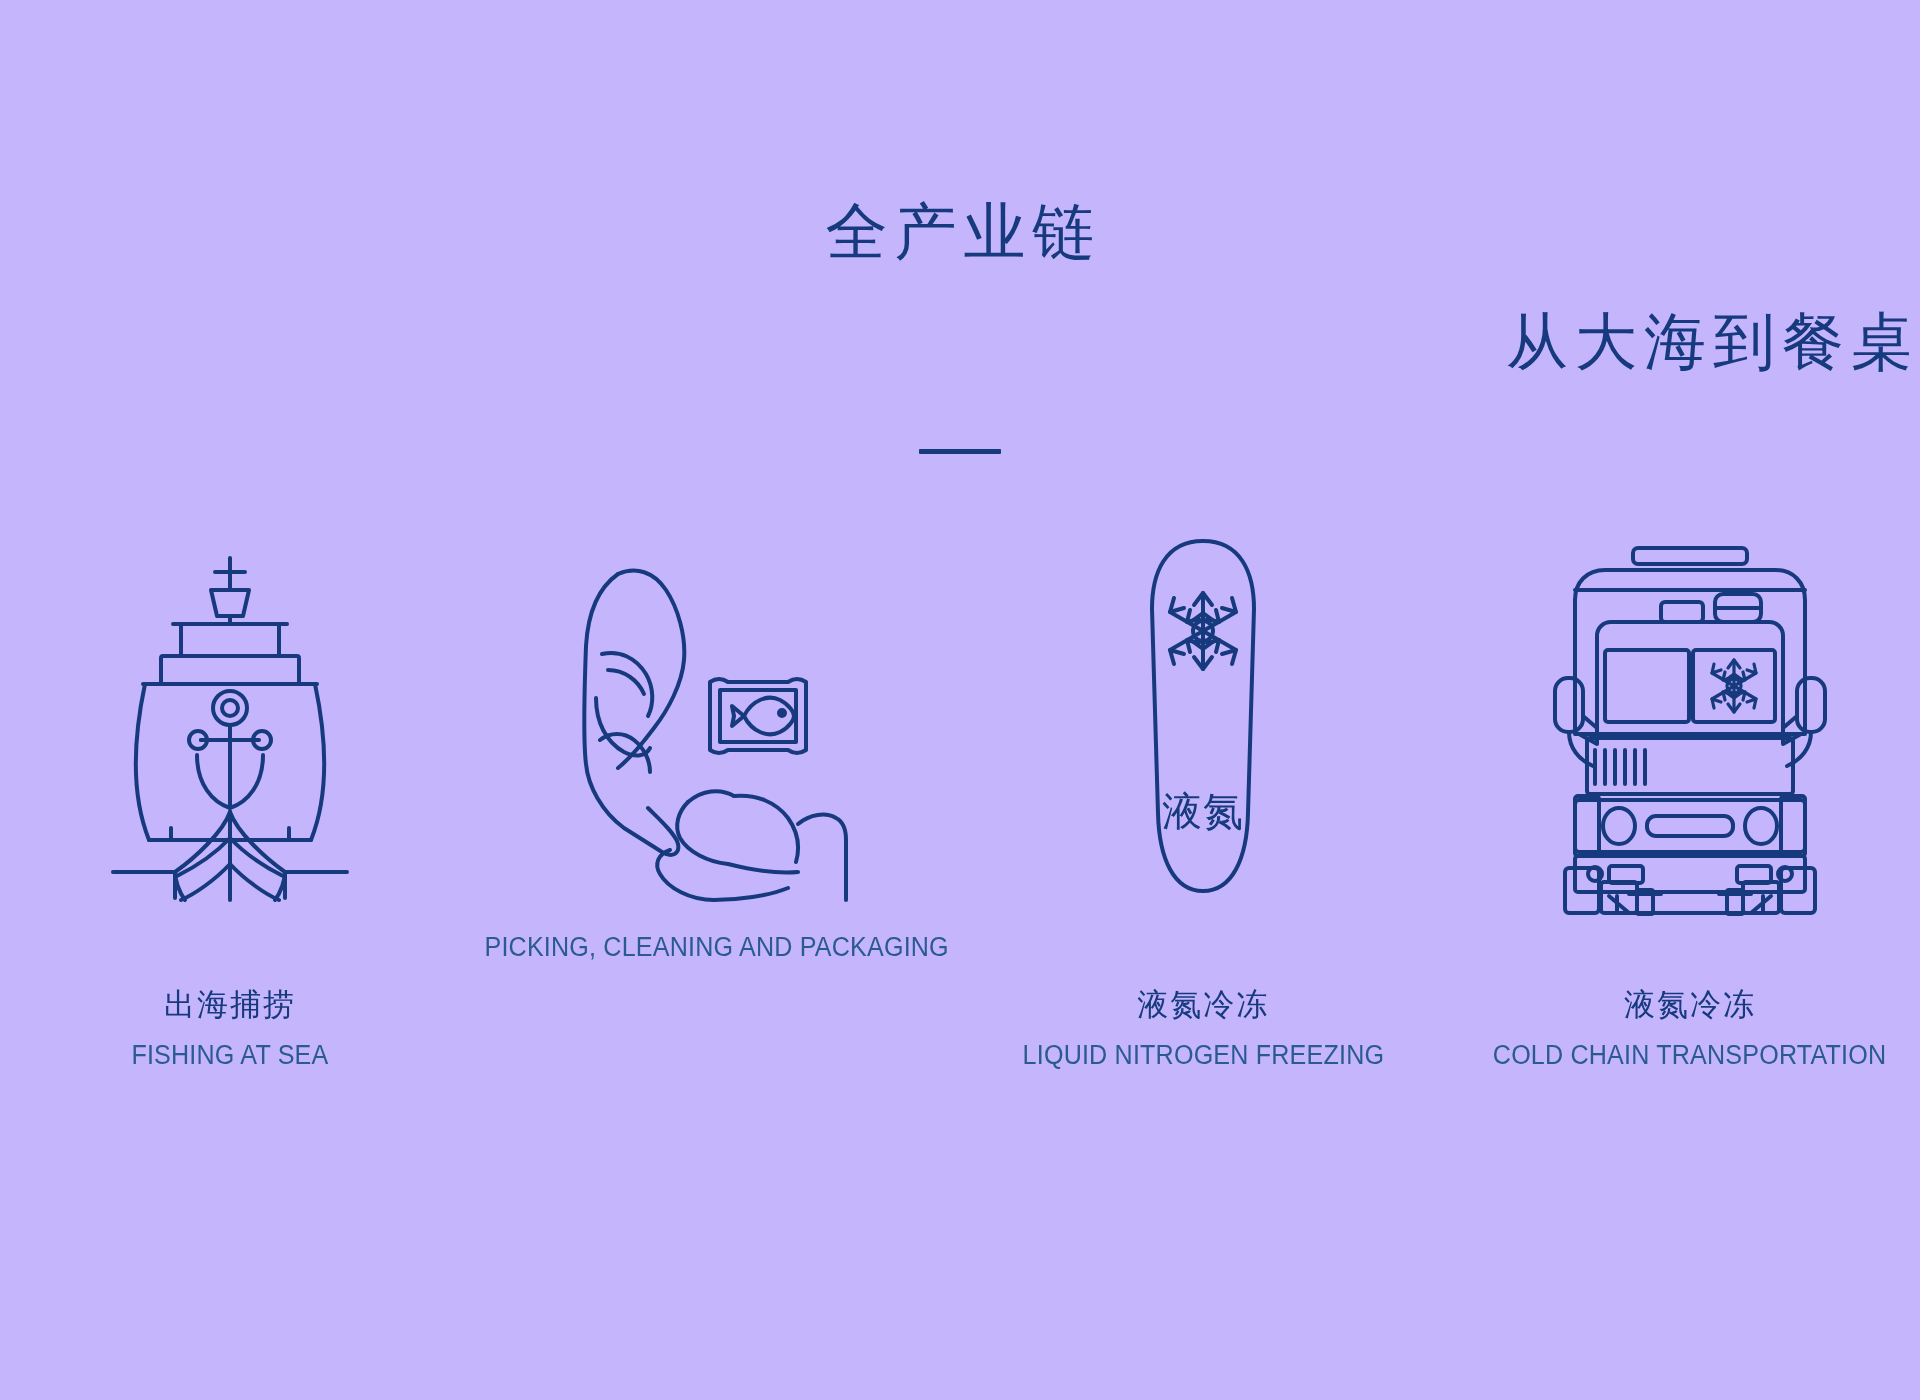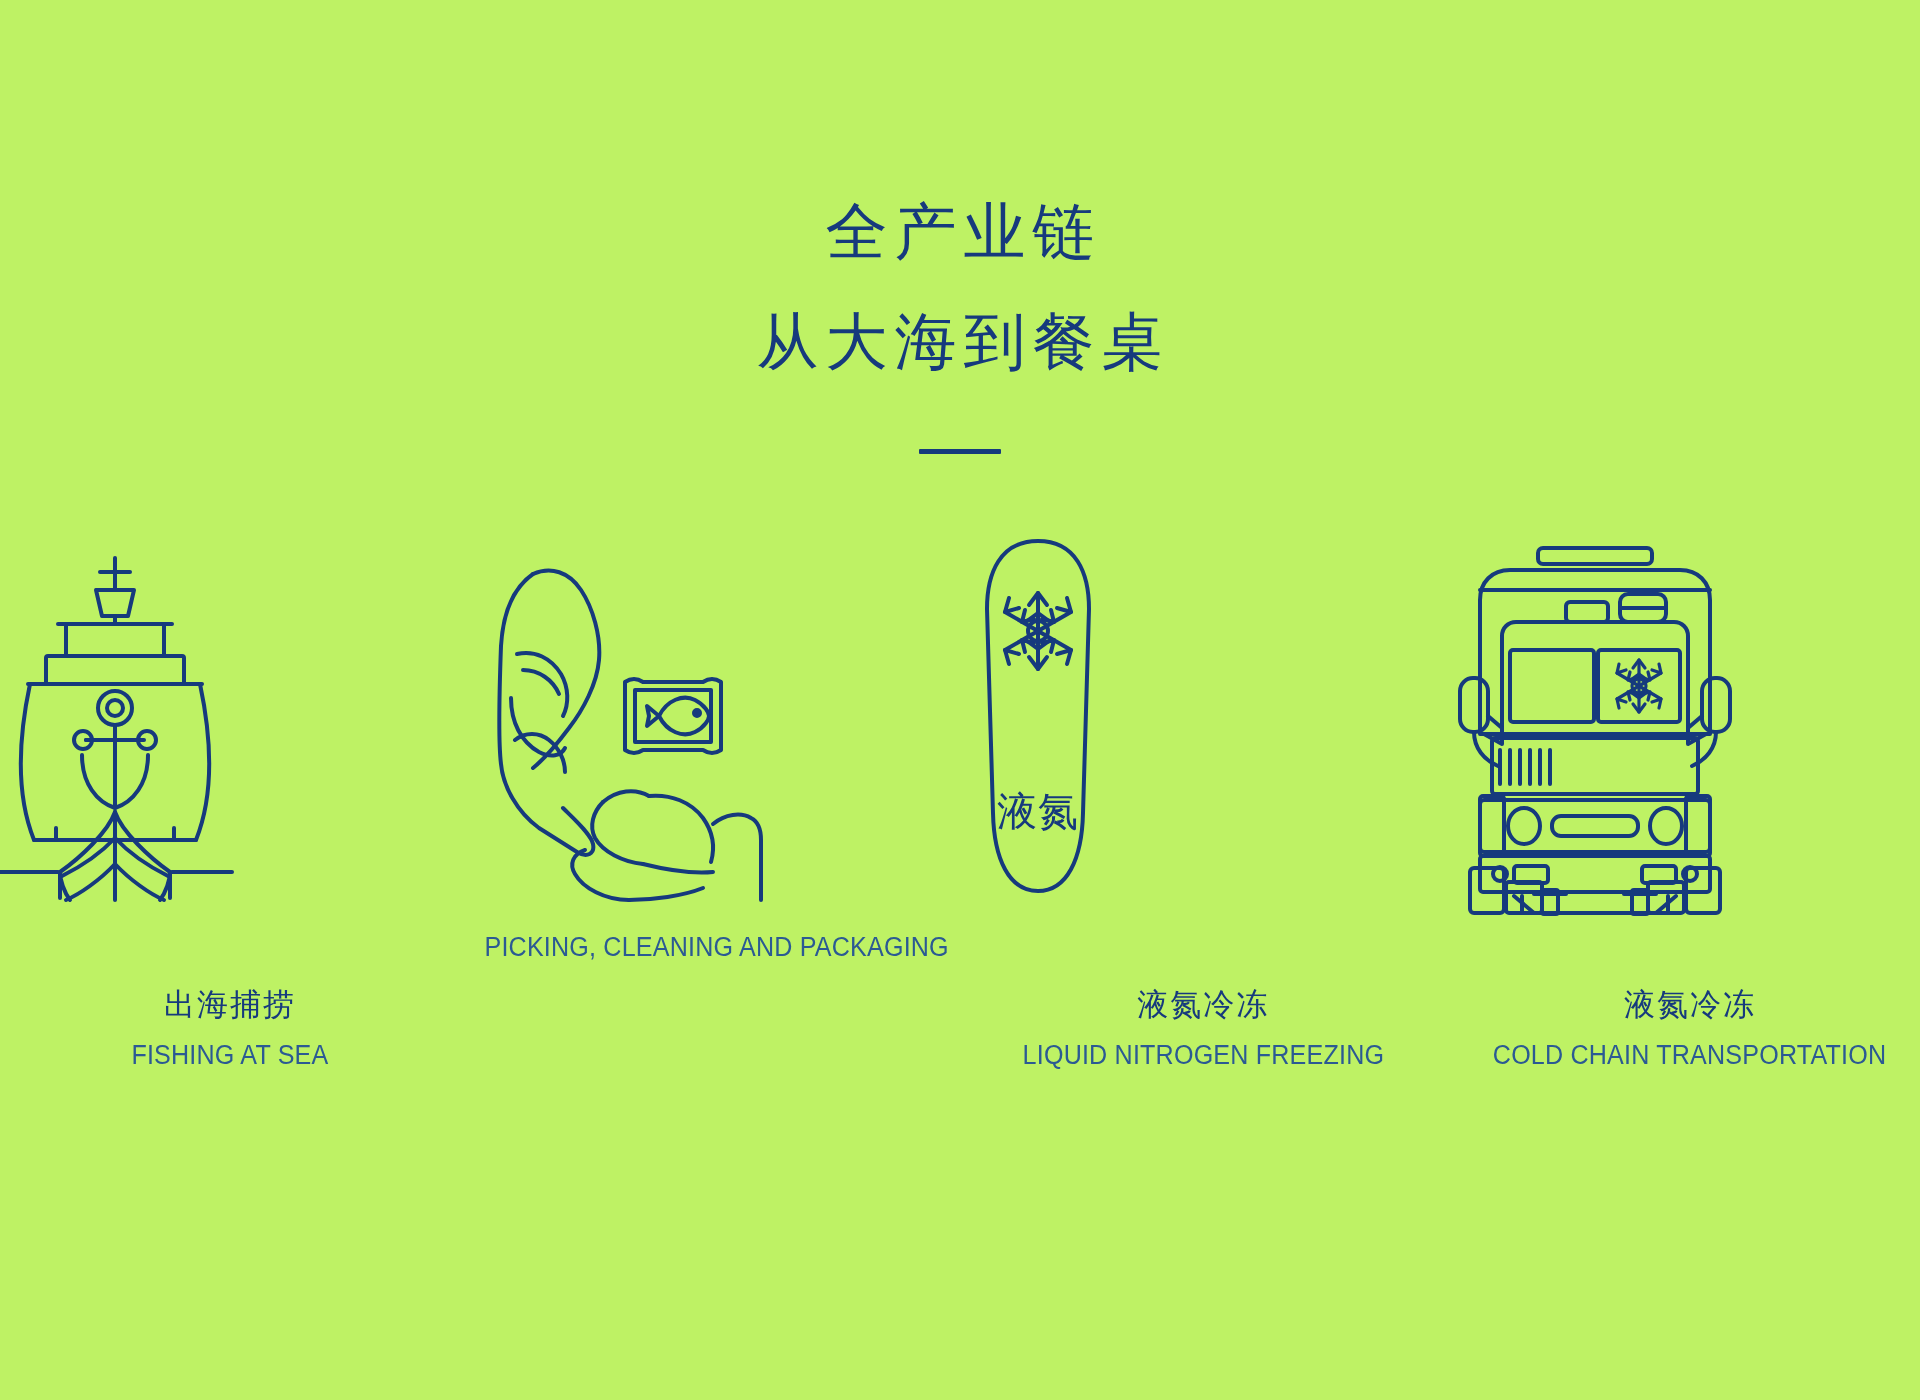--- a/index.html
+++ b/index.html
@@ -10,21 +10,21 @@
     width: 1920px;
     height: 1400px;
     background: #45b5dd;
     font-family: "Liberation Sans", sans-serif;
     overflow: hidden;
   }
   .page {
     position: relative;
     width: 1920px;
     height: 1400px;
-    background: #bef264;
+    background: #c4b5fd;
   }
 
   
   .header {
     position: absolute;
     top: 0;
     left: 0;
     width: 1920px;
     padding-top: 178px;
     text-align: center;
@@ -34,20 +34,21 @@
     color: #163a7d;
     font-size: 62px;
     line-height: 108px;
     letter-spacing: 7px;
     font-weight: 400;
     white-space: nowrap;
     text-indent: 7px;
   }
   .headline-2 {
     margin-top: 2px;
+    text-align: right;
   }
   .divider-wrap {
     margin-top: 44px;
     height: 20px;
   }
   .divider {
     display: inline-block;
     width: 82px;
     height: 5px;
     background: #163a7d;
@@ -68,20 +69,21 @@
     width: 480px;
     display: flex;
     flex-direction: column;
     align-items: center;
   }
   .icon-box {
     height: 390px;
     width: 100%;
     display: flex;
     align-items: center;
+    justify-content: center;
   }
   .icon-box svg {
     display: block;
     overflow: visible;
   }
   .label-cn {
     font-family: "DejaVu Sans", "Liberation Sans", sans-serif;
     color: #163a7d;
     font-size: 31px;
     line-height: 48px;

